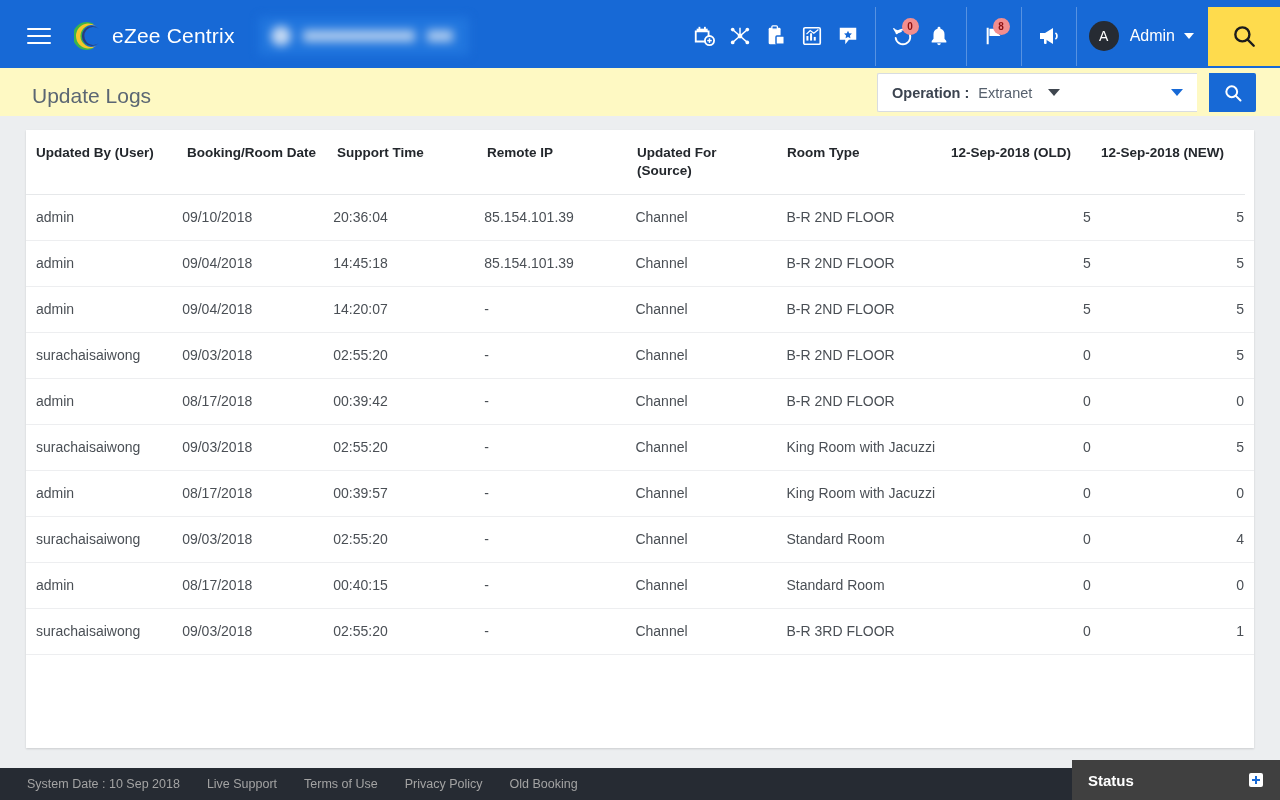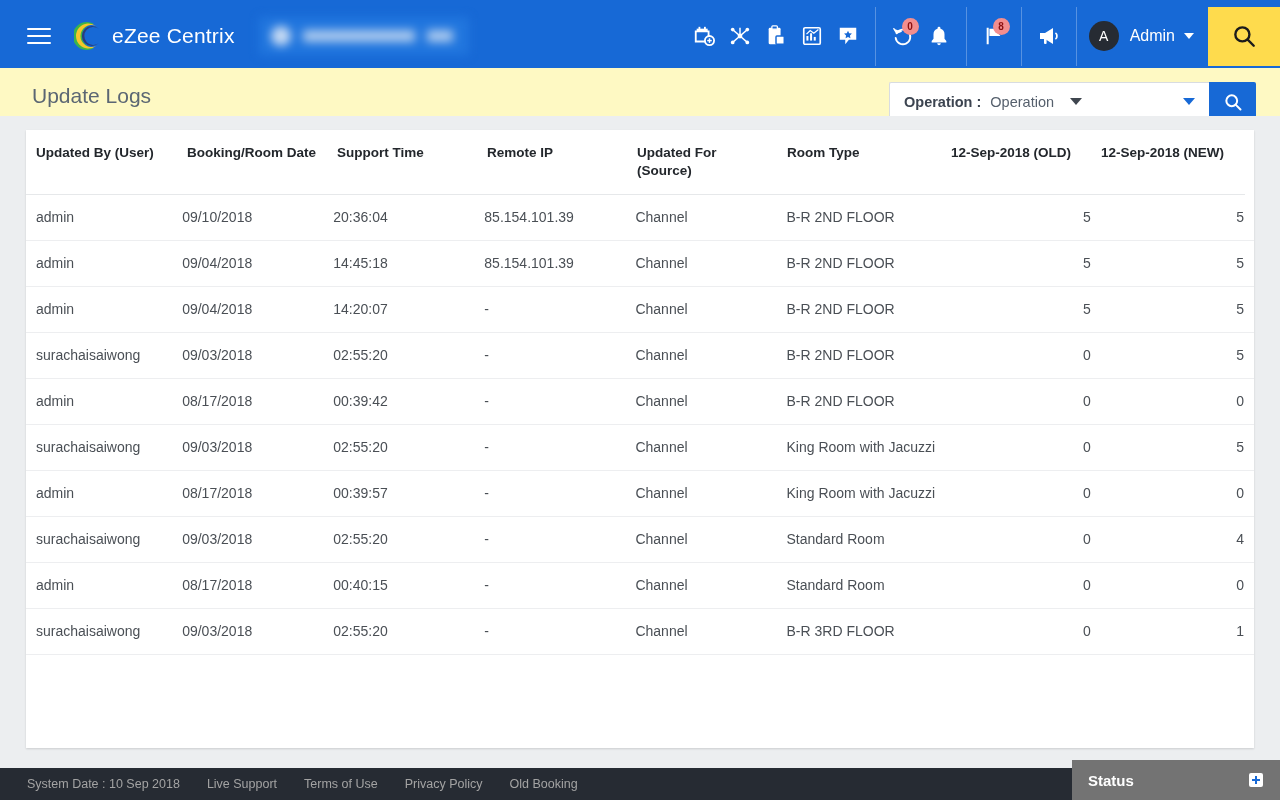--- a/index.html
+++ b/index.html
@@ -85,22 +85,22 @@
   
   #page-header {
     position: absolute; top: 59px; left: 0; width: 1280px; height: 57px;
     background: #fef9c3; border-bottom: 1px solid #e3e5e8;
     display: flex; align-items: center; margin-top: 9px;
   }
   #page-title {
     margin-left: 32px; font-size: 21px; color: #5b6673; font-weight: normal;
   }
   #filter-wrap {
-    position: absolute; right: 24px; top: 14px;
-    display: flex; align-items: center; height: 39px;
+    position: absolute; right: 24px; top: 5px;
+    display: flex; align-items: center; height: 39px; gap: 12px;
   }
   #op-select {
     width: 320px; height: 39px; border: 1px solid #d8dce1; border-right: none;
     background: #fff; display: flex; align-items: center; cursor: pointer;
     border-radius: 2px 0 0 2px;
   }
   #op-select .op-label { margin-left: 14px; font-size: 14.5px; color: #3c4450; font-weight: bold; }
   #op-select .op-value { margin-left: 9px; font-size: 14.5px; color: #56606d; }
   .tri-down {
     width: 0; height: 0;
@@ -158,21 +158,21 @@
   #footer {
     position: absolute; bottom: 0; left: 0; width: 1280px; height: 32px;
     background: #262b33; display: flex; align-items: center;
   }
   #footer .flink {
     color: #a3a3a3; font-size: 12.5px; margin-left: 27px; cursor: pointer; white-space: nowrap;
   }
   #footer .flink:first-child { cursor: default; }
   #status-bar {
     position: absolute; right: 0; bottom: 0; width: 208px; height: 40px;
-    background: #737373; display: flex; align-items: center; cursor: pointer;
+    background: #404040; display: flex; align-items: center; cursor: pointer;
   }
   #status-bar .stext { color: #fff; font-size: 15px; font-weight: bold; margin-left: 16px; }
   #status-bar .splus {
     margin-left: auto; margin-right: 17px; width: 14px; height: 14px;
     background: #fff; border-radius: 2px; position: relative;
   }
   #status-bar .splus::before, #status-bar .splus::after {
     content: ''; position: absolute; background: #1769d6;
   }
   #status-bar .splus::before { left: 6px; top: 3px; width: 2px; height: 8px; }
@@ -317,21 +317,21 @@
 
   </div>
 </div>
 
 <div id="page-header">
   <h1 id="page-title">Update Logs</h1>
 
   <div id="filter-wrap">
     <div id="op-select">
       <span class="op-label">Operation :</span>
-      <span class="op-value">Operation</span>
+      <span class="op-value">Extranet</span>
       <span class="tri-down inner-caret"></span>
       <span class="tri-down outer-caret"></span>
     </div>
     <div id="op-search-btn">
       <svg width="20" height="20" viewBox="0 0 24 24" fill="none" stroke="#fff" stroke-width="2.4">
         <circle cx="10.5" cy="10.5" r="6.5"></circle>
         <line x1="15.4" y1="15.4" x2="21" y2="21" stroke-linecap="round"></line>
       </svg>
     </div>
   </div>

